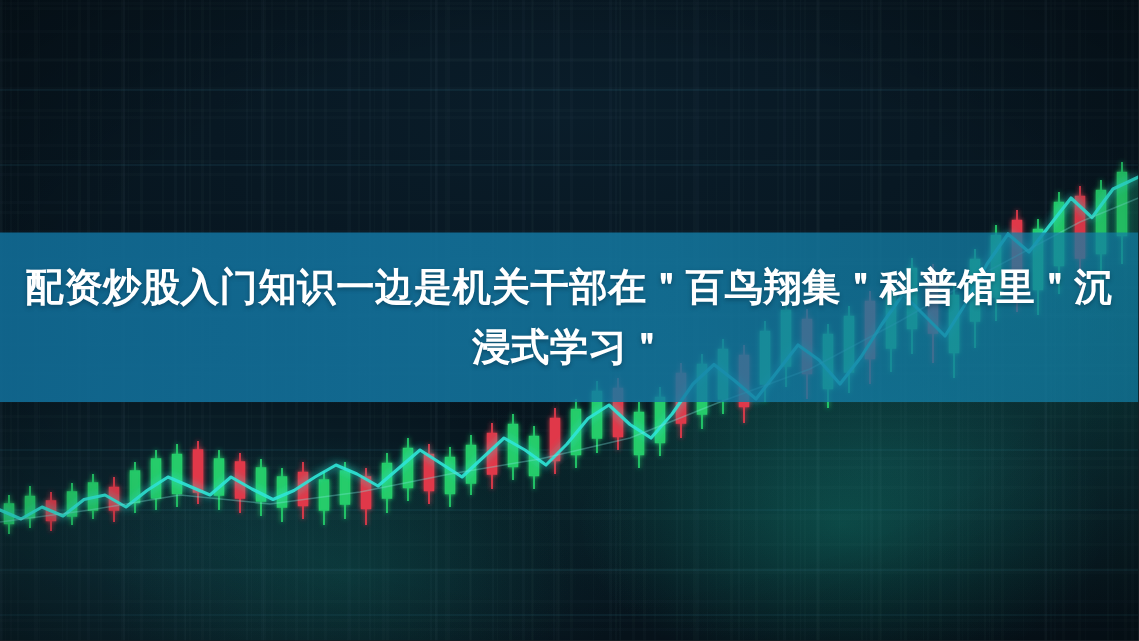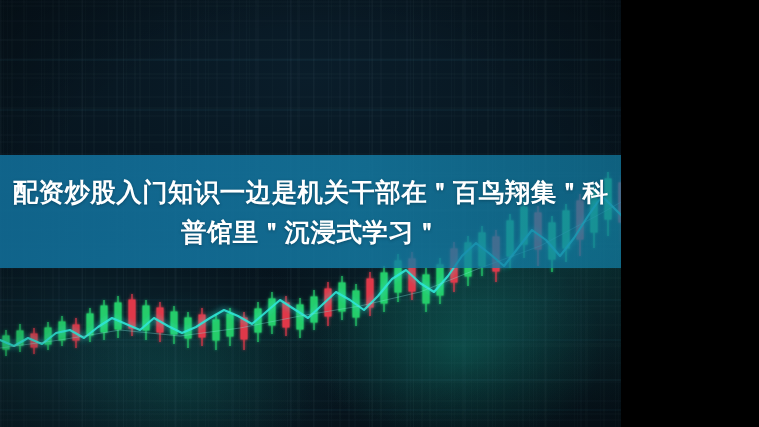--- a/index.html
+++ b/index.html
@@ -2,21 +2,21 @@
 <html><head>
 <meta charset="utf-8">
 <style>
   html, body {
     margin: 0;
     padding: 0;
     background: #000;
   }
   #stage {
     position: relative;
-    width: 621px;
+    width: 759px;
     height: 427px;
     overflow: hidden;
     font-family: "Liberation Sans", "DejaVu Sans", sans-serif;
     background: #071620;
   }
 
   
   .bg-base {
     position: absolute;
     inset: 0;

